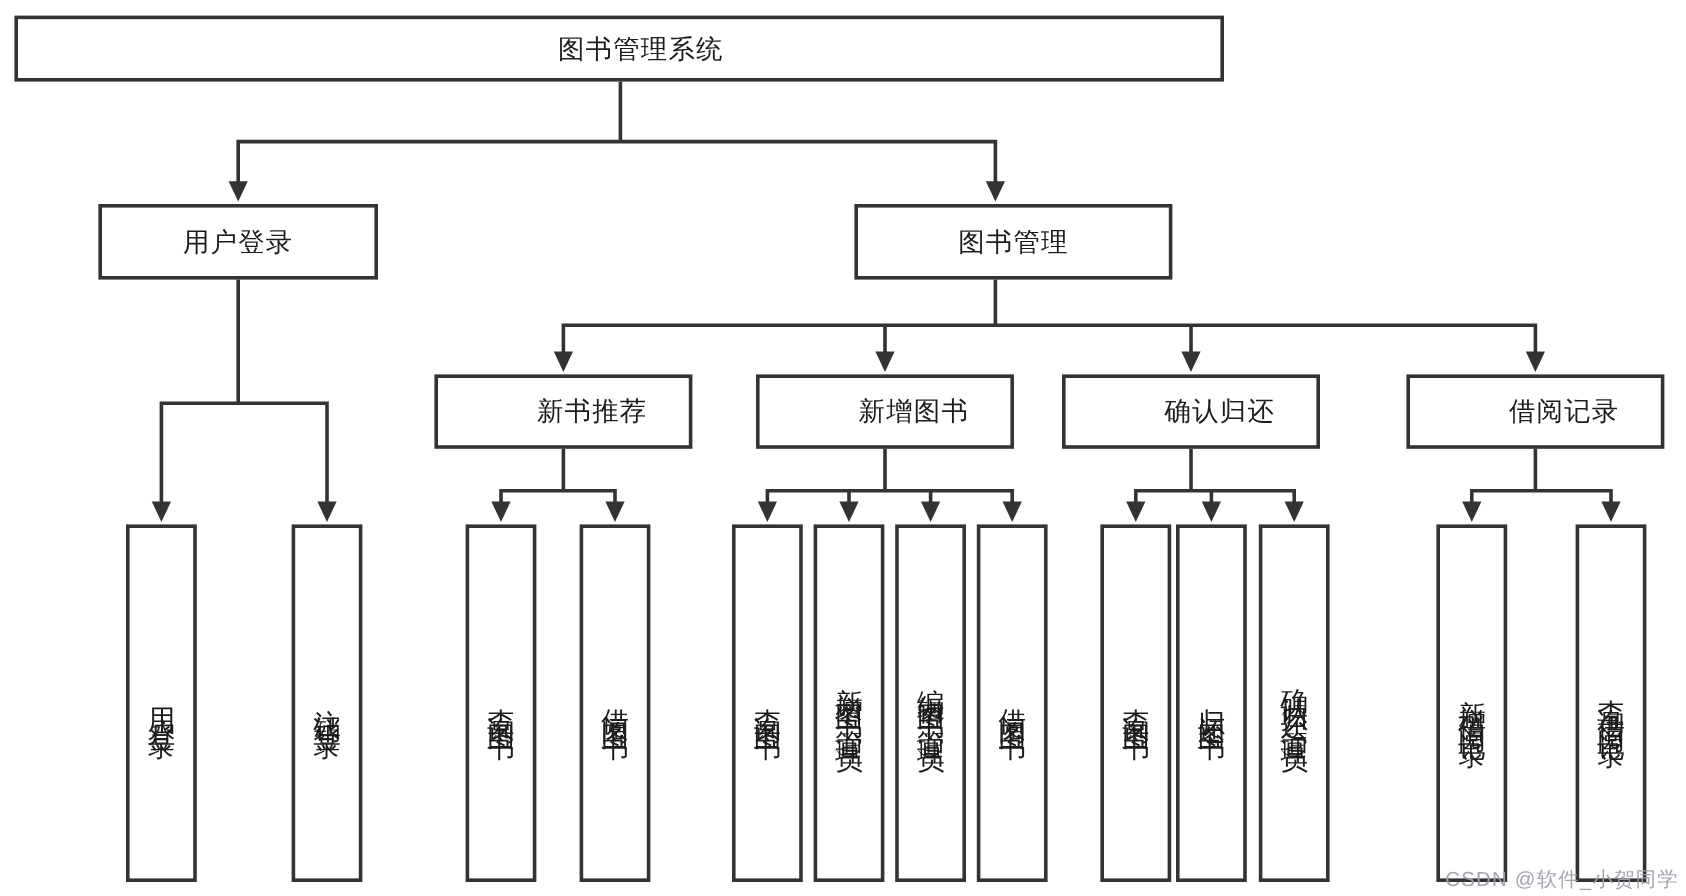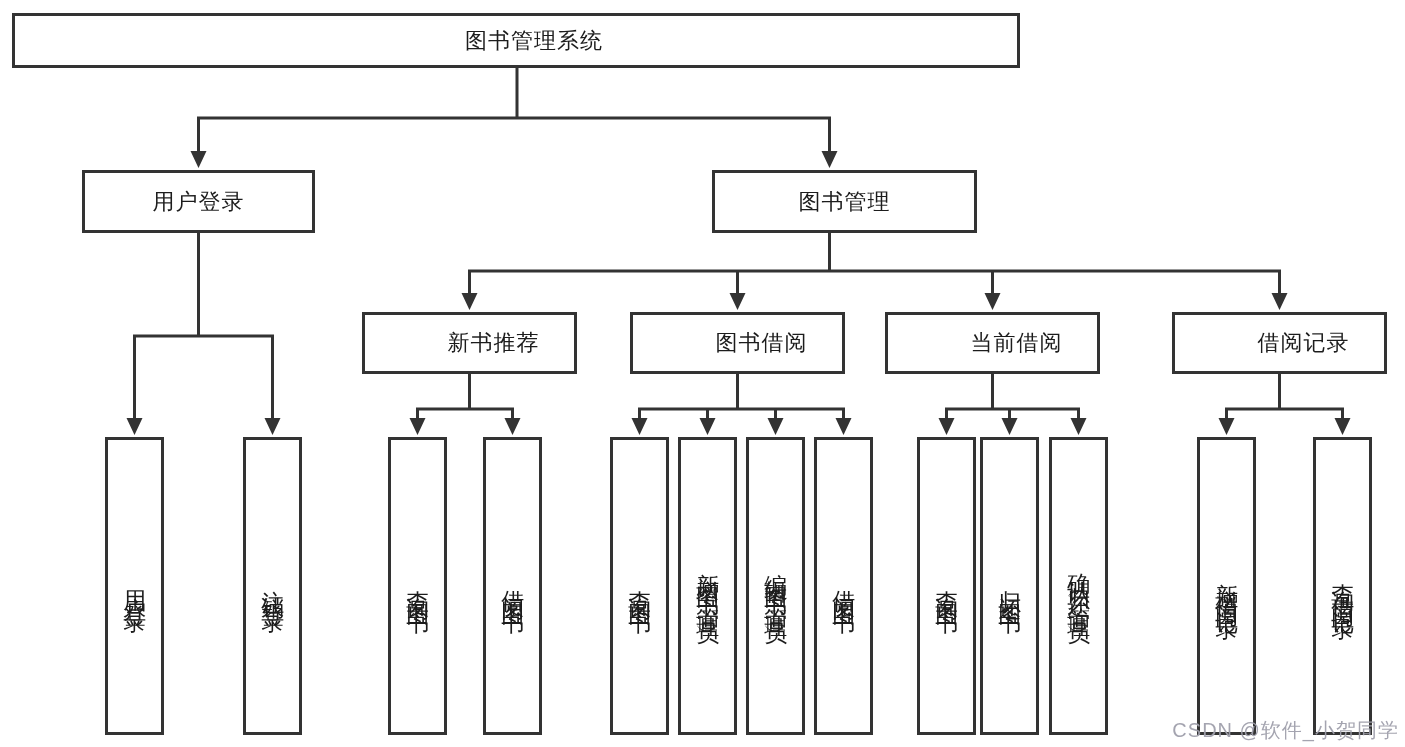--- a/index.html
+++ b/index.html
@@ -58,21 +58,21 @@
   .leaf-0{left:105px;}  .leaf-1{left:243px;}
   .leaf-2{left:388px;}  .leaf-3{left:483px;}
   .leaf-4{left:610px;}  .leaf-5{left:678px;}
   .leaf-6{left:746px;}  .leaf-7{left:814px;}
   .leaf-8{left:917px;}  .leaf-9{left:980px;}
   .leaf-10{left:1049px;}
   .leaf-11{left:1197px;} .leaf-12{left:1313px;}
   .watermark{
     position:absolute;
     right:6px;bottom:3px;
-    font-size:20px;
+    font-size:17px;
     color:var(--watermark);
     letter-spacing:1px;
     z-index:3;
     opacity:.95;
   }
 </style>
 </head>
 <body>
 
 <div class="canvas">
@@ -121,24 +121,24 @@
     <span>用户登录</span>
   </div>
   <div class="hnode l2-node node-book-management">
     <span>图书管理</span>
   </div>
 
   <div class="hnode l3-node node-new-book-recommendation">
     <span>新书推荐</span>
   </div>
   <div class="hnode l3-node node-book-borrowing">
-    <span>图书借阅</span>
+    <span>新增图书</span>
   </div>
   <div class="hnode l3-node node-current-borrowing">
-    <span>当前借阅</span>
+    <span>确认归还</span>
   </div>
   <div class="hnode l3-node node-borrowing-records">
     <span>借阅记录</span>
   </div>
 
   <div class="leaf leaf-0">
     <span class="vtext">用户登录</span>
   </div>
   <div class="leaf leaf-1">
     <span class="vtext">注销登录</span>

